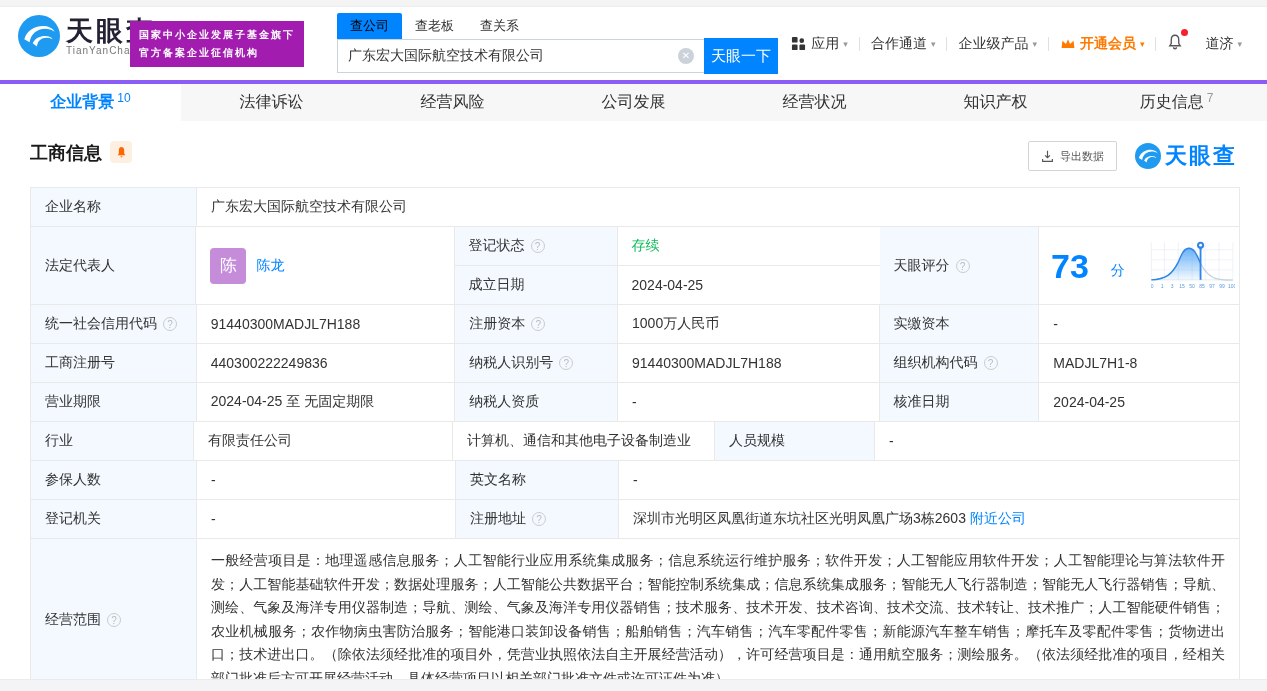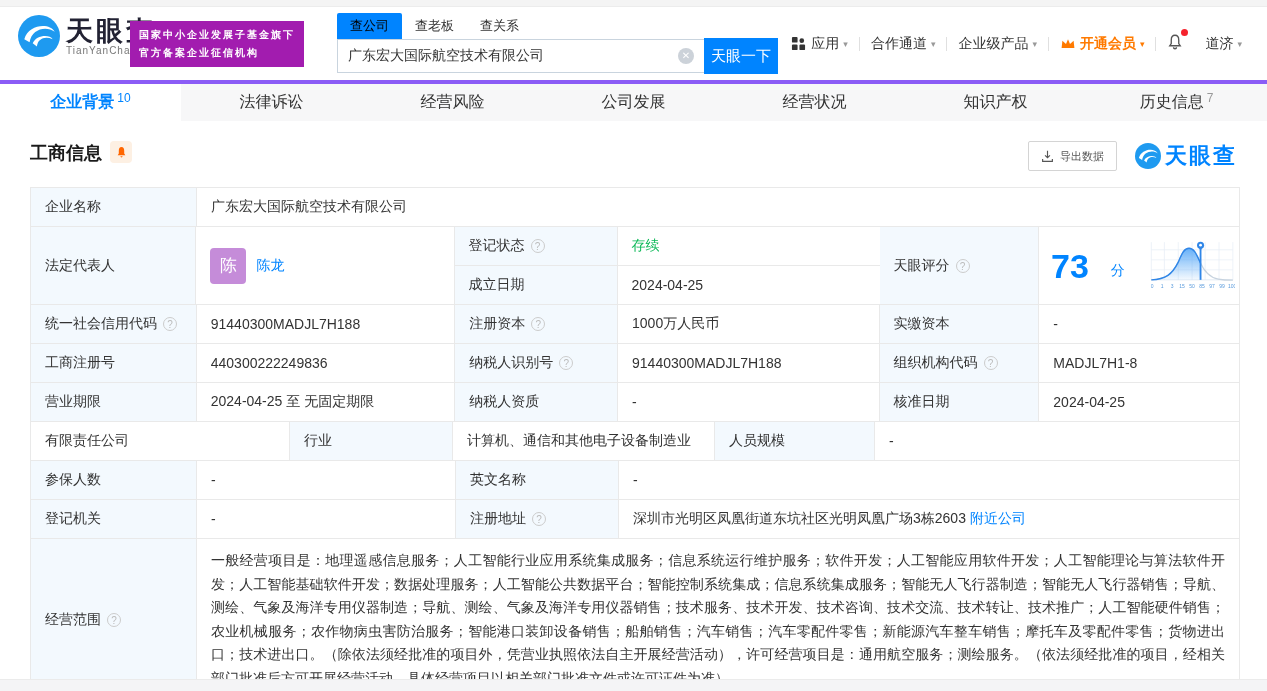--- a/index.html
+++ b/index.html
@@ -333,22 +333,22 @@
   <div class="trow">
     <div class="cell lbl w1">营业期限</div>
     <div class="cell val w2">2024-04-25 至 无固定期限</div>
     <div class="cell lbl w3">纳税人资质</div>
     <div class="cell val w4">-</div>
     <div class="cell lbl w5">核准日期</div>
     <div class="cell val w6 last">2024-04-25</div>
   </div>
 
   <div class="trow">
+    <div class="cell lbl w3">行业</div>
     <div class="cell val w2">有限责任公司</div>
-    <div class="cell lbl w3">行业</div>
     <div class="cell val w4">计算机、通信和其他电子设备制造业</div>
     <div class="cell lbl w5">人员规模</div>
     <div class="cell val w6 last">-</div>
   </div>
 
   <div class="trow">
     <div class="cell lbl w1">参保人数</div>
     <div class="cell val w2">-</div>
     <div class="cell lbl w3">英文名称</div>
     <div class="cell val rest last">-</div>

